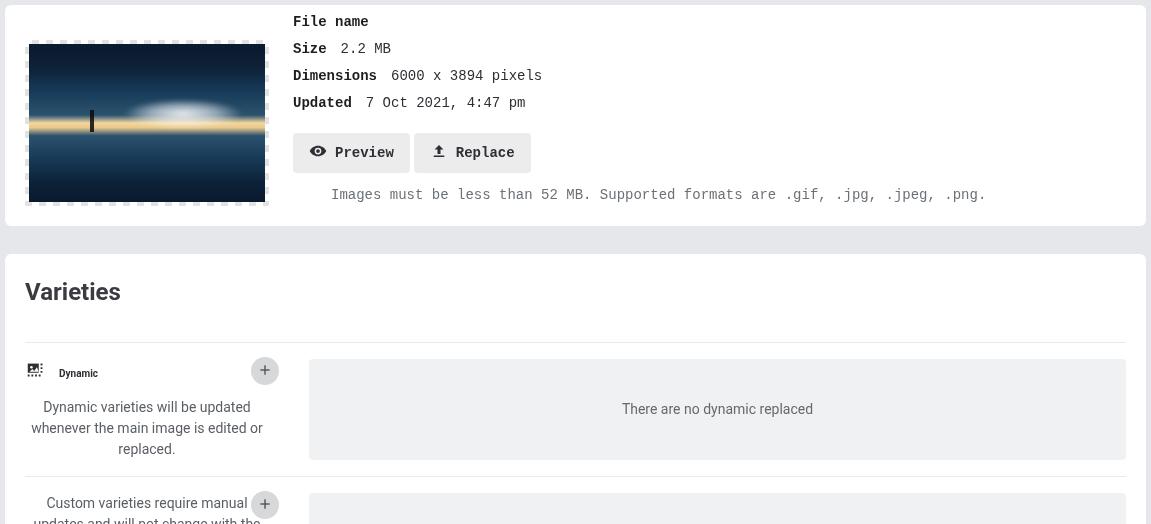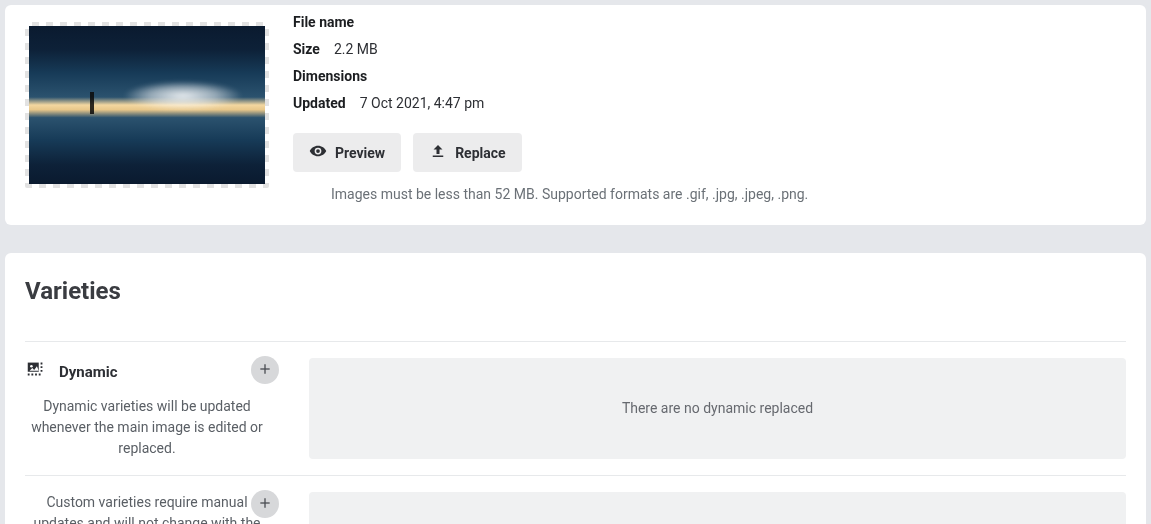--- a/index.html
+++ b/index.html
@@ -14,22 +14,23 @@
       width: 1151px;
     }
     .panel {
       background: #ffffff;
       border-radius: 6px;
       margin: 5px;
       padding: 0 20px 20px 20px;
     }
     .file-row {
       display: flex;
-      align-items: center;
+      align-items: flex-end;
       gap: 24px;
+      font-family: Liberation Mono, monospace;
     }
     .thumb-wrap {
       width: 244px;
       height: 166px;
       padding: 4px;
       border-radius: 2px;
       flex-shrink: 0;
       position: relative;
       background-color: #fff;
       background-image:
@@ -80,21 +81,21 @@
     .meta { flex: 1; padding-top: 4px; }
     .meta-row {
       display: flex;
       gap: 14px;
       padding: 3px 0;
     }
     .meta-label { font-weight: 700; color: #1c1e21; }
     .meta-value { color: #2d2f34; }
     .actions {
       display: flex;
-      gap: 12px;
+      gap: 4px;
       margin-top: 16px;
       margin-bottom: 12px;
     }
     .btn {
       display: inline-flex;
       align-items: center;
       gap: 8px;
       background: #ececed;
       border: none;
       border-radius: 4px;
@@ -138,21 +139,21 @@
       flex-shrink: 0;
       position: relative;
     }
     .variety-head {
       display: flex;
       align-items: center;
       gap: 12px;
       margin-bottom: 10px;
     }
     .variety-head svg { width: 22px; height: 22px; fill: #2d2f34; }
-    .variety-title { font-weight: 700; font-size: 15px; color: #2d2f34; }
+    .variety-title { font-weight: 700; font-size: 10px; color: #2d2f34; }
     .variety-desc {
       color: #5a5f65;
       font-size: 14px;
       line-height: 1.5;
       padding-right: 10px;
       text-align: center;
     }
     .add-btn {
       position: absolute;
       right: 0;
@@ -193,20 +194,21 @@
       <div class="meta">
         <div class="meta-row">
           <span class="meta-label">File name</span>
         </div>
         <div class="meta-row">
           <span class="meta-label">Size</span>
           <span class="meta-value">2.2 MB</span>
         </div>
         <div class="meta-row">
           <span class="meta-label">Dimensions</span>
+          <span class="meta-value">6000 x 3894 pixels</span>
         </div>
         <div class="meta-row">
           <span class="meta-label">Updated</span>
           <span class="meta-value">7 Oct 2021, 4:47 pm</span>
         </div>
 
         <div class="actions">
           <button class="btn">
             <span>
               <svg viewBox="0 0 24 24">

